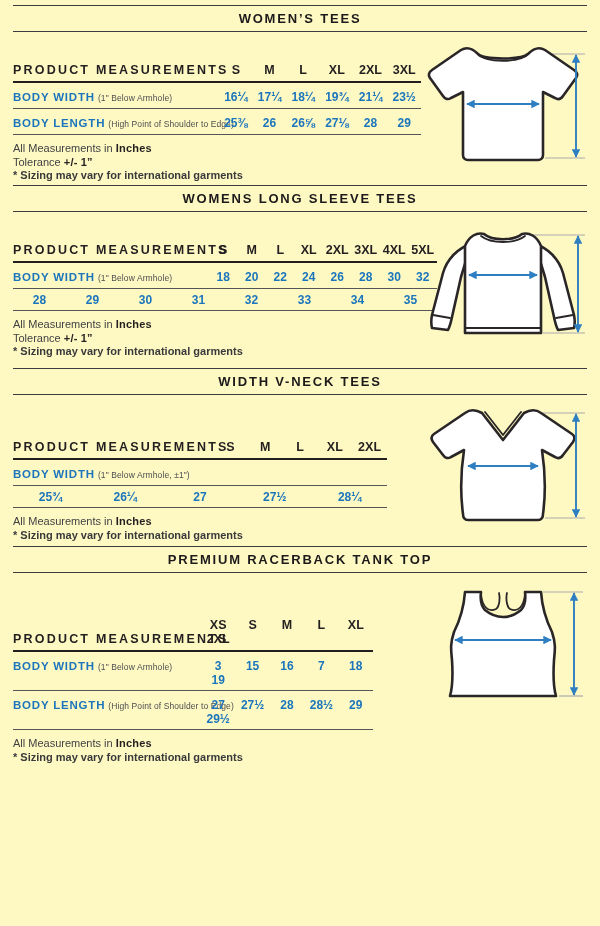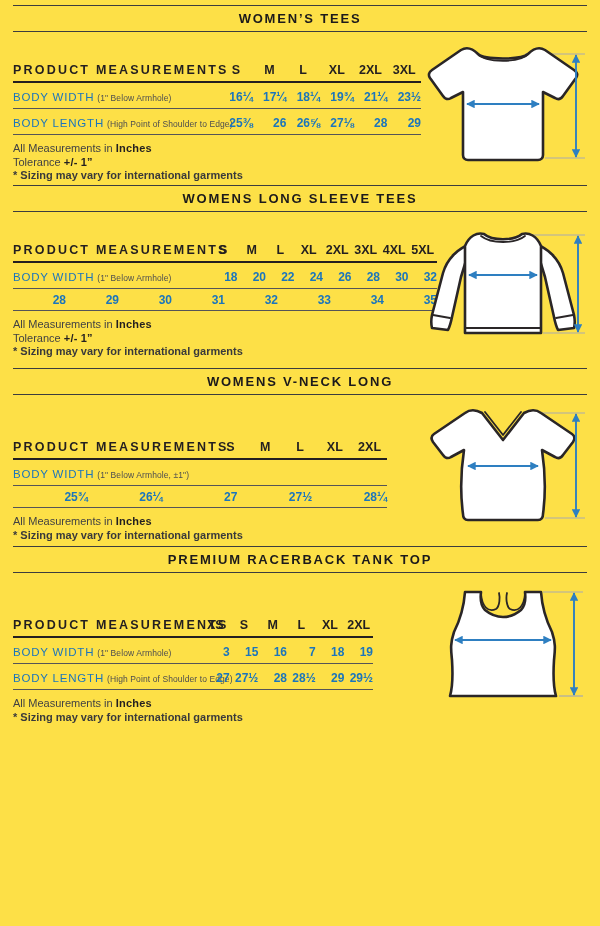--- a/index.html
+++ b/index.html
@@ -1,18 +1,18 @@
 <!DOCTYPE html>
 <html><head>
 <meta charset="utf-8">
 <style>
   * { margin:0; padding:0; box-sizing:border-box; }
   html,body { width:600px; height:926px; background:#ffffff; overflow:hidden; }
   body { font-family:"Liberation Sans", sans-serif; position:relative; color:#231f20; }
-  .page { position:absolute; inset:0; background:#fde047; }
+  .page { position:absolute; inset:0; background:#fef9c3; }
 
   .sect { position:absolute; left:13px; right:13px; }
   .s1 { top:5px; }  .s2 { top:185px; }  .s3 { top:368px; }  .s4 { top:546px; }
 
   .sect-head { border-top:1px solid #3c3c3e; border-bottom:1px solid #3c3c3e;
                height:27px; display:flex; align-items:center; justify-content:center; }
   .sect-title { font-size:13px; font-weight:bold; letter-spacing:1.8px; color:#1c1a1b; }
 
   .tbl { position:absolute; left:0; }
   .s1 .tbl { top:58px; width:408px; }
@@ -24,30 +24,30 @@
   .t-head { border-bottom:2.5px solid #231f20; padding-bottom:4px; }
   .t-data { border-bottom:1.5px solid #555457; padding:4px 0 3px; align-items:baseline; }
 
   .t-label { flex:0 0 auto; white-space:nowrap; }
   .s1 .t-label { width:206px; }
   .s2 .t-label { width:196px; }
   .s3 .t-label { width:200px; }
   .s4 .t-label { width:188px; }
 
   .th-label { font-size:12.5px; font-weight:bold; letter-spacing:2.2px; color:#231f20; }
-  .row-label { font-size:11.5px; font-weight:normal; letter-spacing:0.8px; color:#1b75bc;margin-top:16px; }
+  .row-label { font-size:11.5px; font-weight:bold; letter-spacing:0.8px; color:#1b75bc;margin-top:16px; }
   .row-note { font-size:8.5px; color:#4d4d4f; margin-left:3px; letter-spacing:0.1px; }
 
   .cells { flex:1; display:grid; align-items:baseline; }
   .s1 .cells { grid-template-columns:repeat(6,1fr); }
   .s2 .cells { grid-template-columns:repeat(8,1fr); }
   .s3 .cells { grid-template-columns:repeat(5,1fr); }
-  .s4 .cells { grid-template-columns:repeat(6,1fr); }
+  .s4 .cells { grid-template-columns:repeat(5,1fr); }
   .cells .size-h { text-align:center; font-size:12.5px; font-weight:bold; color:#231f20; }
-  .cells .val { text-align:right; font-size:12px; font-weight:bold; color:#1b75bc; }
+  .cells .val { text-align:center; font-size:12px; font-weight:bold; color:#1b75bc; }
 
   .notes { margin-top:7px; font-size:11px; color:#414143; line-height:13.5px; }
   .notes b { color:#231f20; letter-spacing:0.2px; }
   .note-sizing { font-weight:bold; color:#39393b; }
 
   .illu { position:absolute; right:0; }
   .s1 .illu { top:36px; }
   .s2 .illu { top:38px; }
   .s3 .illu { top:34px; }
   .s4 .illu { top:38px; }
@@ -195,21 +195,21 @@
         <path class="detail" d="M46,105 L122,105"></path>
         <path class="detail" d="M62,13 C72,21 96,21 106,13"></path>
         <line class="arrow" x1="50" y1="52" x2="118" y2="52" marker-start="url(#m2)" marker-end="url(#m2)"></line>
         <line class="arrow" x1="159" y1="13" x2="159" y2="109" marker-start="url(#m2)" marker-end="url(#m2)"></line>
       </svg>
     </div>
   </section>
 
   <section class="sect s3">
     <div class="sect-head">
-      <h2 class="sect-title">WOMENS V-NECK LONG</h2>
+      <h2 class="sect-title">WIDTH V-NECK TEES</h2>
     </div>
     <div class="tbl">
       <div class="t-row t-head">
         <div class="t-label th-label">PRODUCT MEASUREMENTS</div>
         <div class="cells">
             <span class="size-h">S</span>
             <span class="size-h">M</span>
             <span class="size-h">L</span>
             <span class="size-h">XL</span>
             <span class="size-h">2XL</span>

